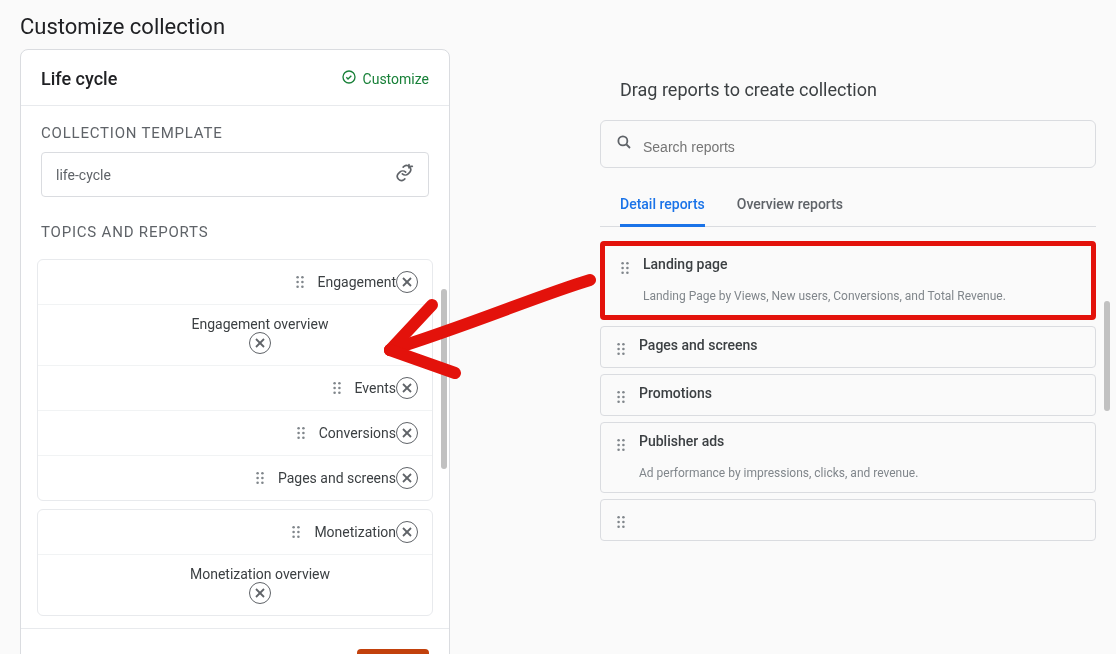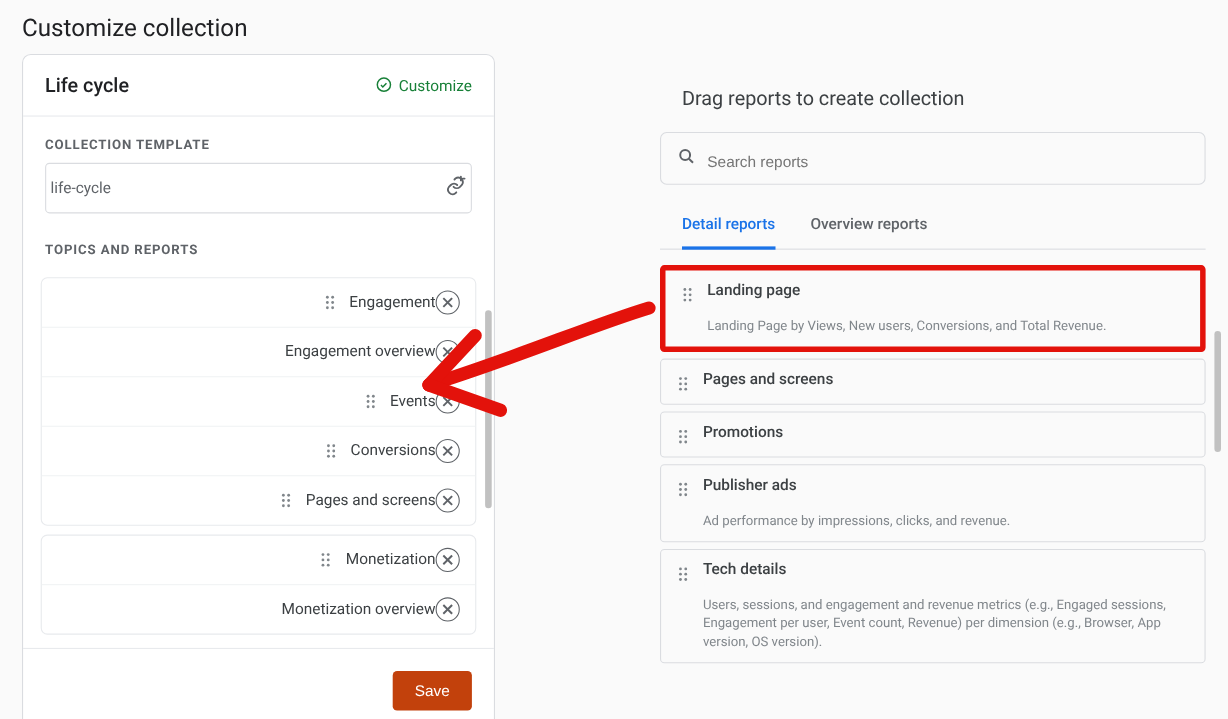--- a/index.html
+++ b/index.html
@@ -20,37 +20,37 @@
     border-radius: 8px;
     width: 430px;
     padding: 0;
     position: relative;
   }
   .card-header { display: flex; justify-content: space-between; align-items: center; padding: 18px 20px 16px; border-bottom: 1px solid #e8eaed; }
   .card-title { font-size: 18px; font-weight: 500; color: #202124; }
   .status-badge { display: flex; align-items: center; gap: 6px; color: #188038; font-size: 14px; }
   .status-badge svg { width: 16px; height: 16px; }
   .section-label {
-    font-size: 12px; letter-spacing: 0.8px; color: #5f6368;
-    text-transform: uppercase; font-weight: 700; padding: 18px 20px 10px;
+    font-size: 15px; letter-spacing: 0.8px; color: #5f6368;
+    text-transform: uppercase; font-weight: 400; padding: 18px 20px 10px;
   }
   .template-input-wrap { padding: 0 20px 8px; }
   .template-input {
     display: flex; align-items: center; justify-content: space-between;
-    border: 1px solid #dadce0; border-radius: 4px; padding: 10px 4px;
+    border: 1px solid #dadce0; border-radius: 4px; padding: 10px 14px;
     font-size: 14px; color: #5f6368;
   }
   .template-input .unlink-icon svg { width: 20px; height: 20px; color: #5f6368; }
   .topic-block { border: 1px solid #e8eaed; border-radius: 6px; margin: 8px 16px; }
   .topic-header, .report-row {
     display: flex; align-items: center; justify-content: flex-end;
     padding: 11px 14px; font-size: 14px; color: #3c4043;
   }
   .report-row { padding-left: 36px; border-top: 1px solid #f1f3f4; }
-  .report-row.sub { padding-left: 64px; }
+  .report-row.sub { padding-left: 64px; flex-direction: column; }
   .row-left { display: flex; align-items: center; gap: 12px; }
   .drag-icon { width: 12px; height: 16px; color: #80868b; display: inline-flex; }
   .drag-icon svg { width: 100%; height: 100%; }
   .remove-btn {
     width: 22px; height: 22px; border: 1.6px solid #5f6368; border-radius: 50%;
     display: flex; align-items: center; justify-content: center;
     color: #5f6368; cursor: pointer; flex-shrink: 0;
   }
   .remove-btn svg { width: 10px; height: 10px; }
   .left-scroll-region { position: relative; }
@@ -367,24 +367,20 @@
         <span class="drag-icon">
             <svg viewBox="0 0 12 20" fill="#80868b">
               <circle cx="3" cy="4" r="1.6"></circle>
               <circle cx="9" cy="4" r="1.6"></circle>
               <circle cx="3" cy="10" r="1.6"></circle>
               <circle cx="9" cy="10" r="1.6"></circle>
               <circle cx="3" cy="16" r="1.6"></circle>
               <circle cx="9" cy="16" r="1.6"></circle>
             </svg>
           </span>
-        <div class="report-card-body">
-          <div class="report-card-title">Tech details</div>
-          <div class="report-card-desc">Users, sessions, and engagement and revenue metrics (e.g., Engaged sessions, Engagement per user, Event count, Revenue) per dimension (e.g., Browser, App version, OS version).</div>
-        </div>
       </div>
 
       <div class="right-scrollbar"></div>
     </div>
   </div>
 </div>
 
 <svg class="arrow-overlay" viewBox="0 0 240 160">
   <path d="M230 45 C 180 60, 110 90, 30 115" stroke="#e3120b" stroke-width="12" fill="none" stroke-linecap="round"></path>
   <path d="M30 115 L 72 70" stroke="#e3120b" stroke-width="12" fill="none" stroke-linecap="round"></path>

